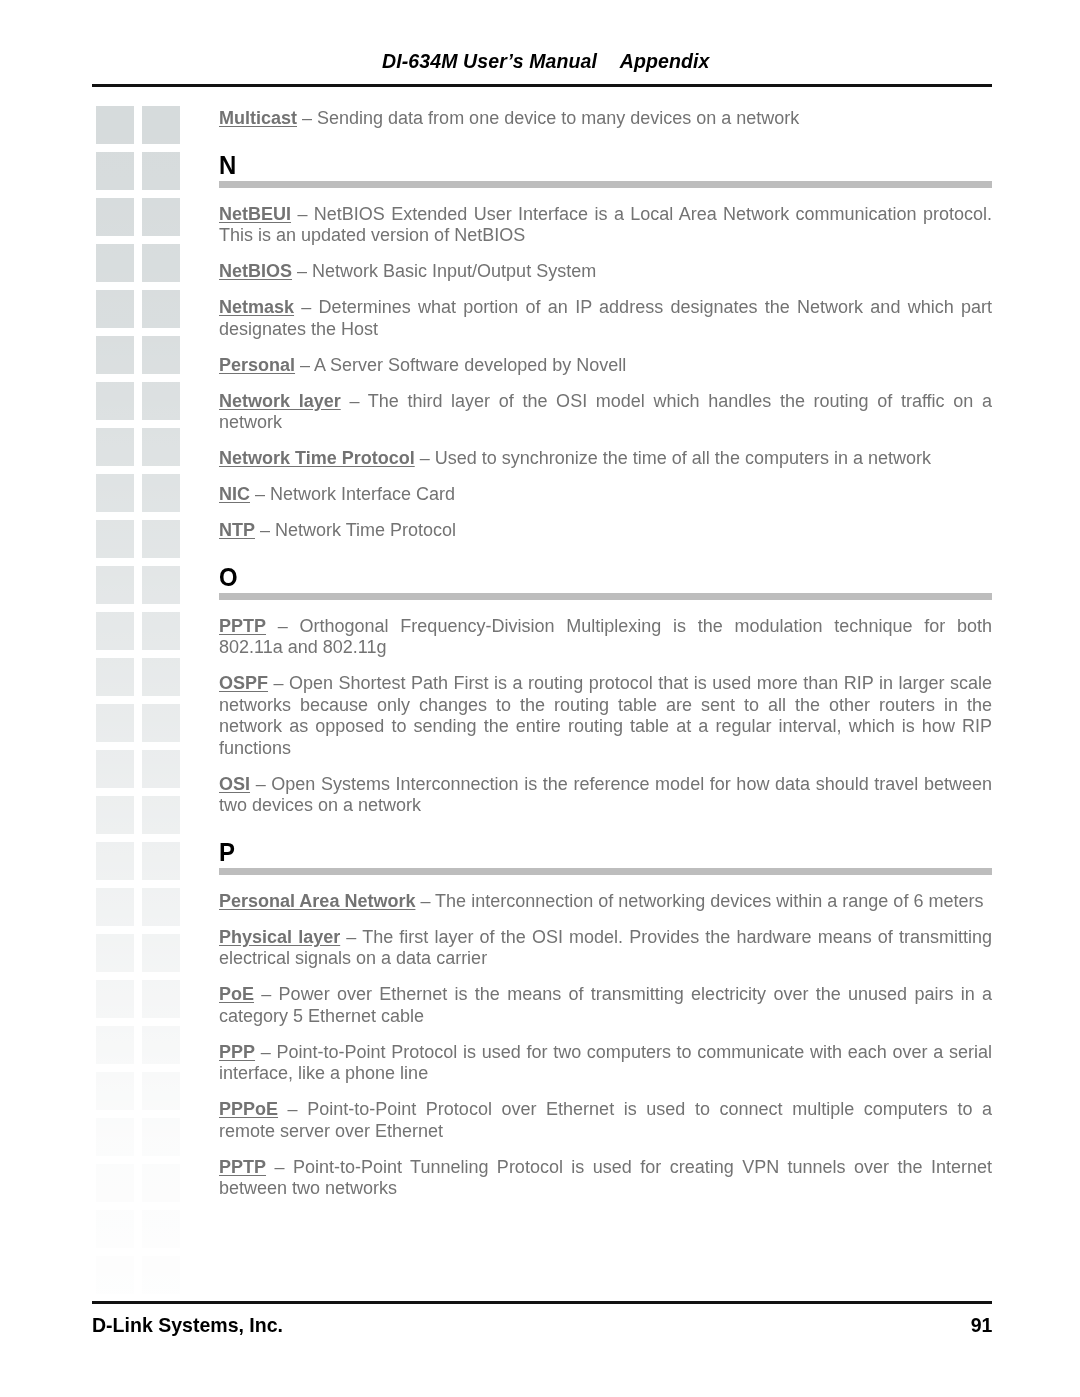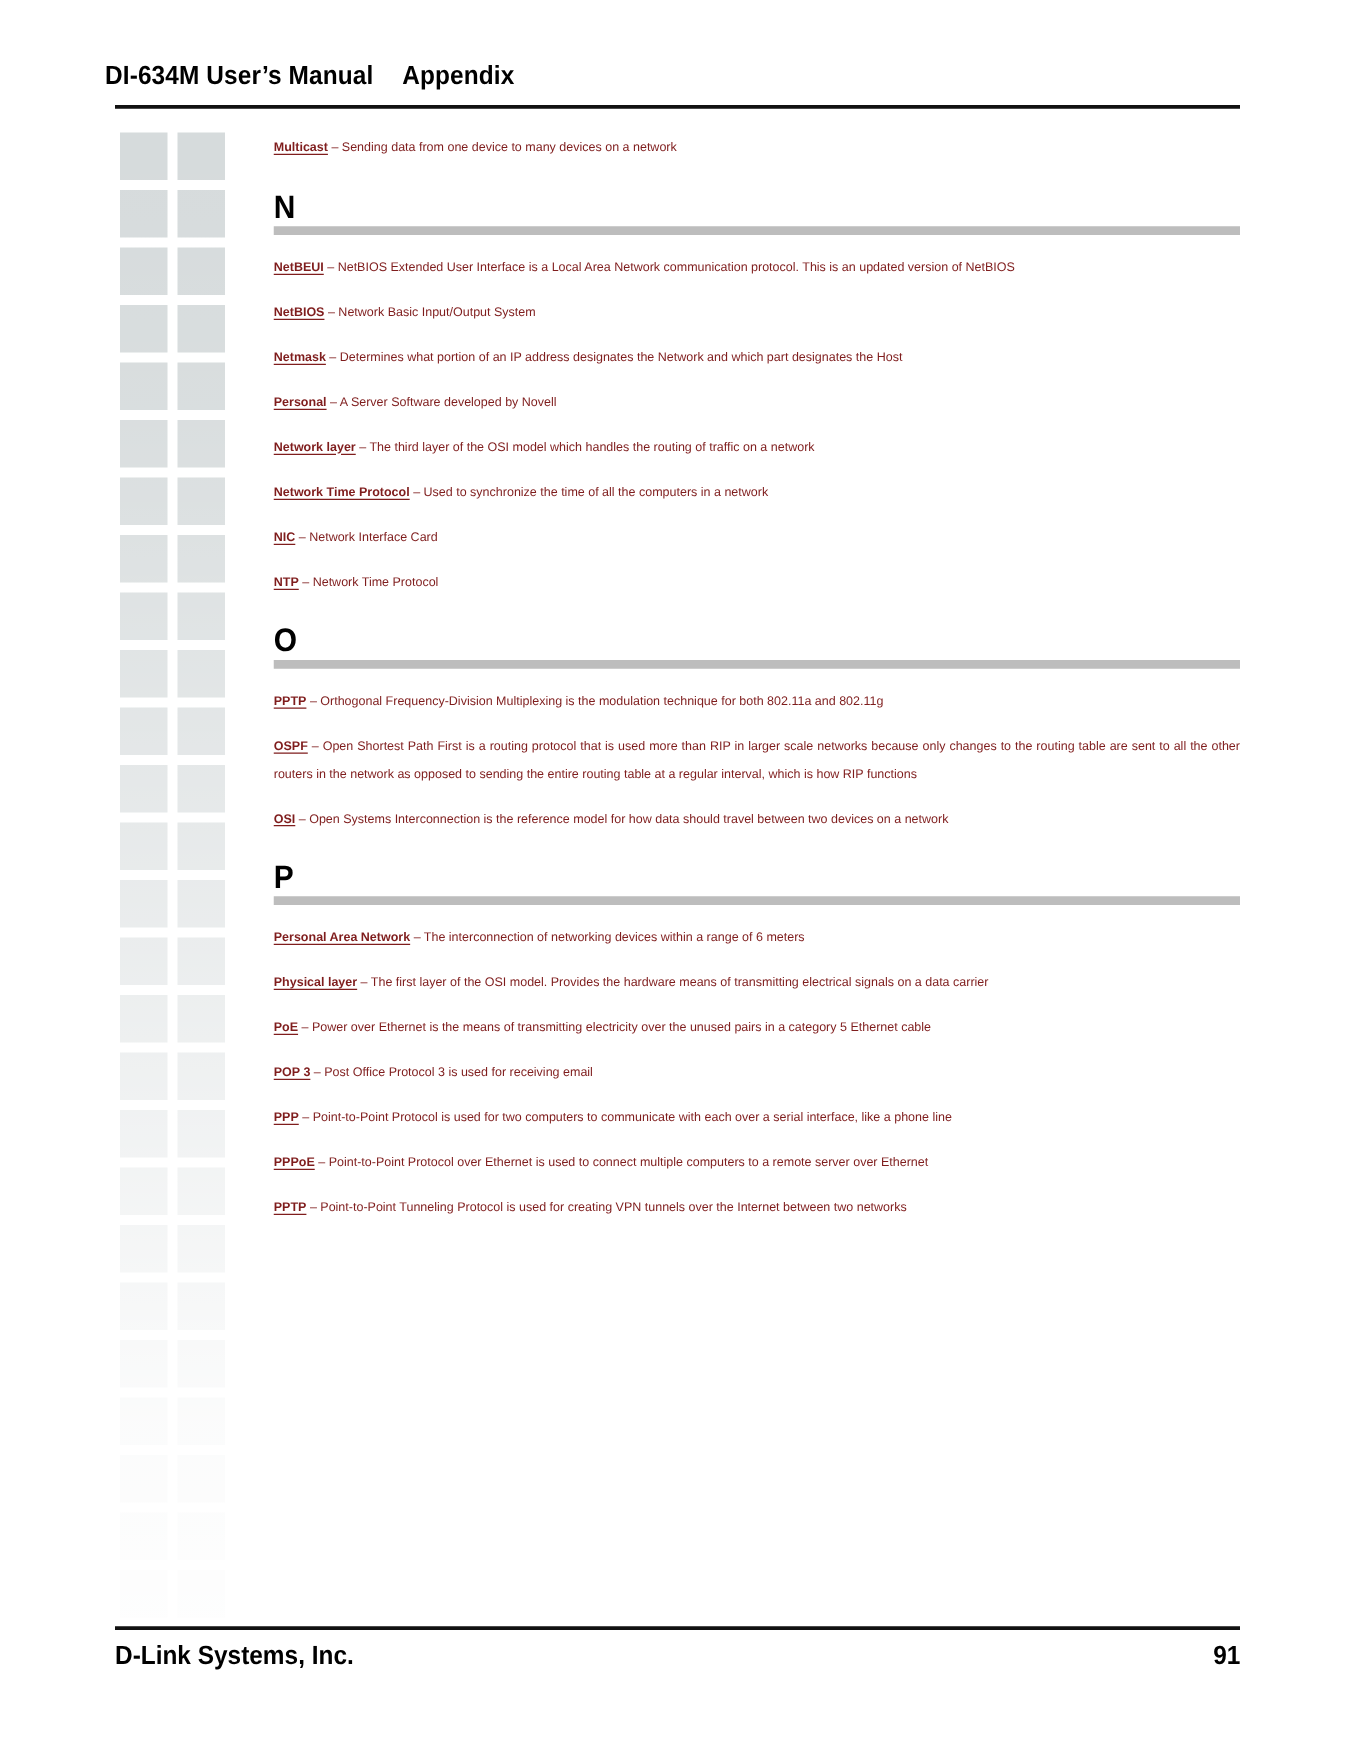--- a/index.html
+++ b/index.html
@@ -19,27 +19,28 @@
   
   .page {
     position: absolute;
     inset: 0;
     background: #ffffff;
   }
 
   
   .header {
     position: absolute;
-    left: 84px;
+    left: 96px;
     top: 48px;
     width: 900px;
     height: 34px;
     display: flex;
     align-items: flex-start;
-    justify-content: flex-start;
+    justify-content: center;
+    font-style: italic;
   }
   .header-title,
   .header-section {
     font-size: 21px;
     font-weight: bold;
     letter-spacing: 0.1px;
     line-height: 26px;
     white-space: nowrap;
     transform: scaleX(0.93);
   }
@@ -94,25 +95,25 @@
 
   
   .content {
     position: absolute;
     left: 219px;
     top: 108px;
     width: 773px;
   }
 
   .entry {
-    font-size: 10px;
+    font-size: 18px;
     line-height: 21.5px;
     text-align: justify;
     margin: 0 0 14.5px 0;
-    color: #7f1d1d;
+    color: #737373;
   }
   .entry .term {
     font-weight: bold;
     text-decoration: underline;
     text-underline-offset: 1.5px;
   }
 
   
   .section {
     margin: 0;
@@ -273,21 +274,20 @@
       </div>
       <div class="section">
         <div class="section-head">
           <div class="section-letter">P</div>
           <div class="section-bar" style="background: rgb(189, 189, 189);"></div>
         </div>
         <div class="section-body">
           <p class="entry"><span class="term">Personal Area Network</span><span> – The interconnection of networking devices within a range of 6 meters</span></p>
           <p class="entry"><span class="term">Physical layer</span><span> – The first layer of the OSI model.  Provides the hardware means of transmitting electrical signals on a data carrier</span></p>
           <p class="entry"><span class="term">PoE</span><span> – Power over Ethernet is the means of transmitting electricity over the unused pairs in a category 5 Ethernet cable</span></p>
-          <p class="entry"><span class="term">POP 3</span><span> – Post Office Protocol 3 is used for receiving email</span></p>
           <p class="entry"><span class="term">PPP</span><span> – Point-to-Point Protocol is used for two computers to communicate with each over a serial interface, like a phone line</span></p>
           <p class="entry"><span class="term">PPPoE</span><span> – Point-to-Point Protocol over Ethernet is used to connect multiple computers to a remote server over Ethernet</span></p>
           <p class="entry"><span class="term">PPTP</span><span> – Point-to-Point Tunneling Protocol is used for creating VPN tunnels over the Internet between two networks</span></p>
         </div>
       </div>
     </div>
 
   <div class="footer-rule"></div>
   <div class="footer">
     <span class="footer-company">D-Link Systems, Inc.</span>

